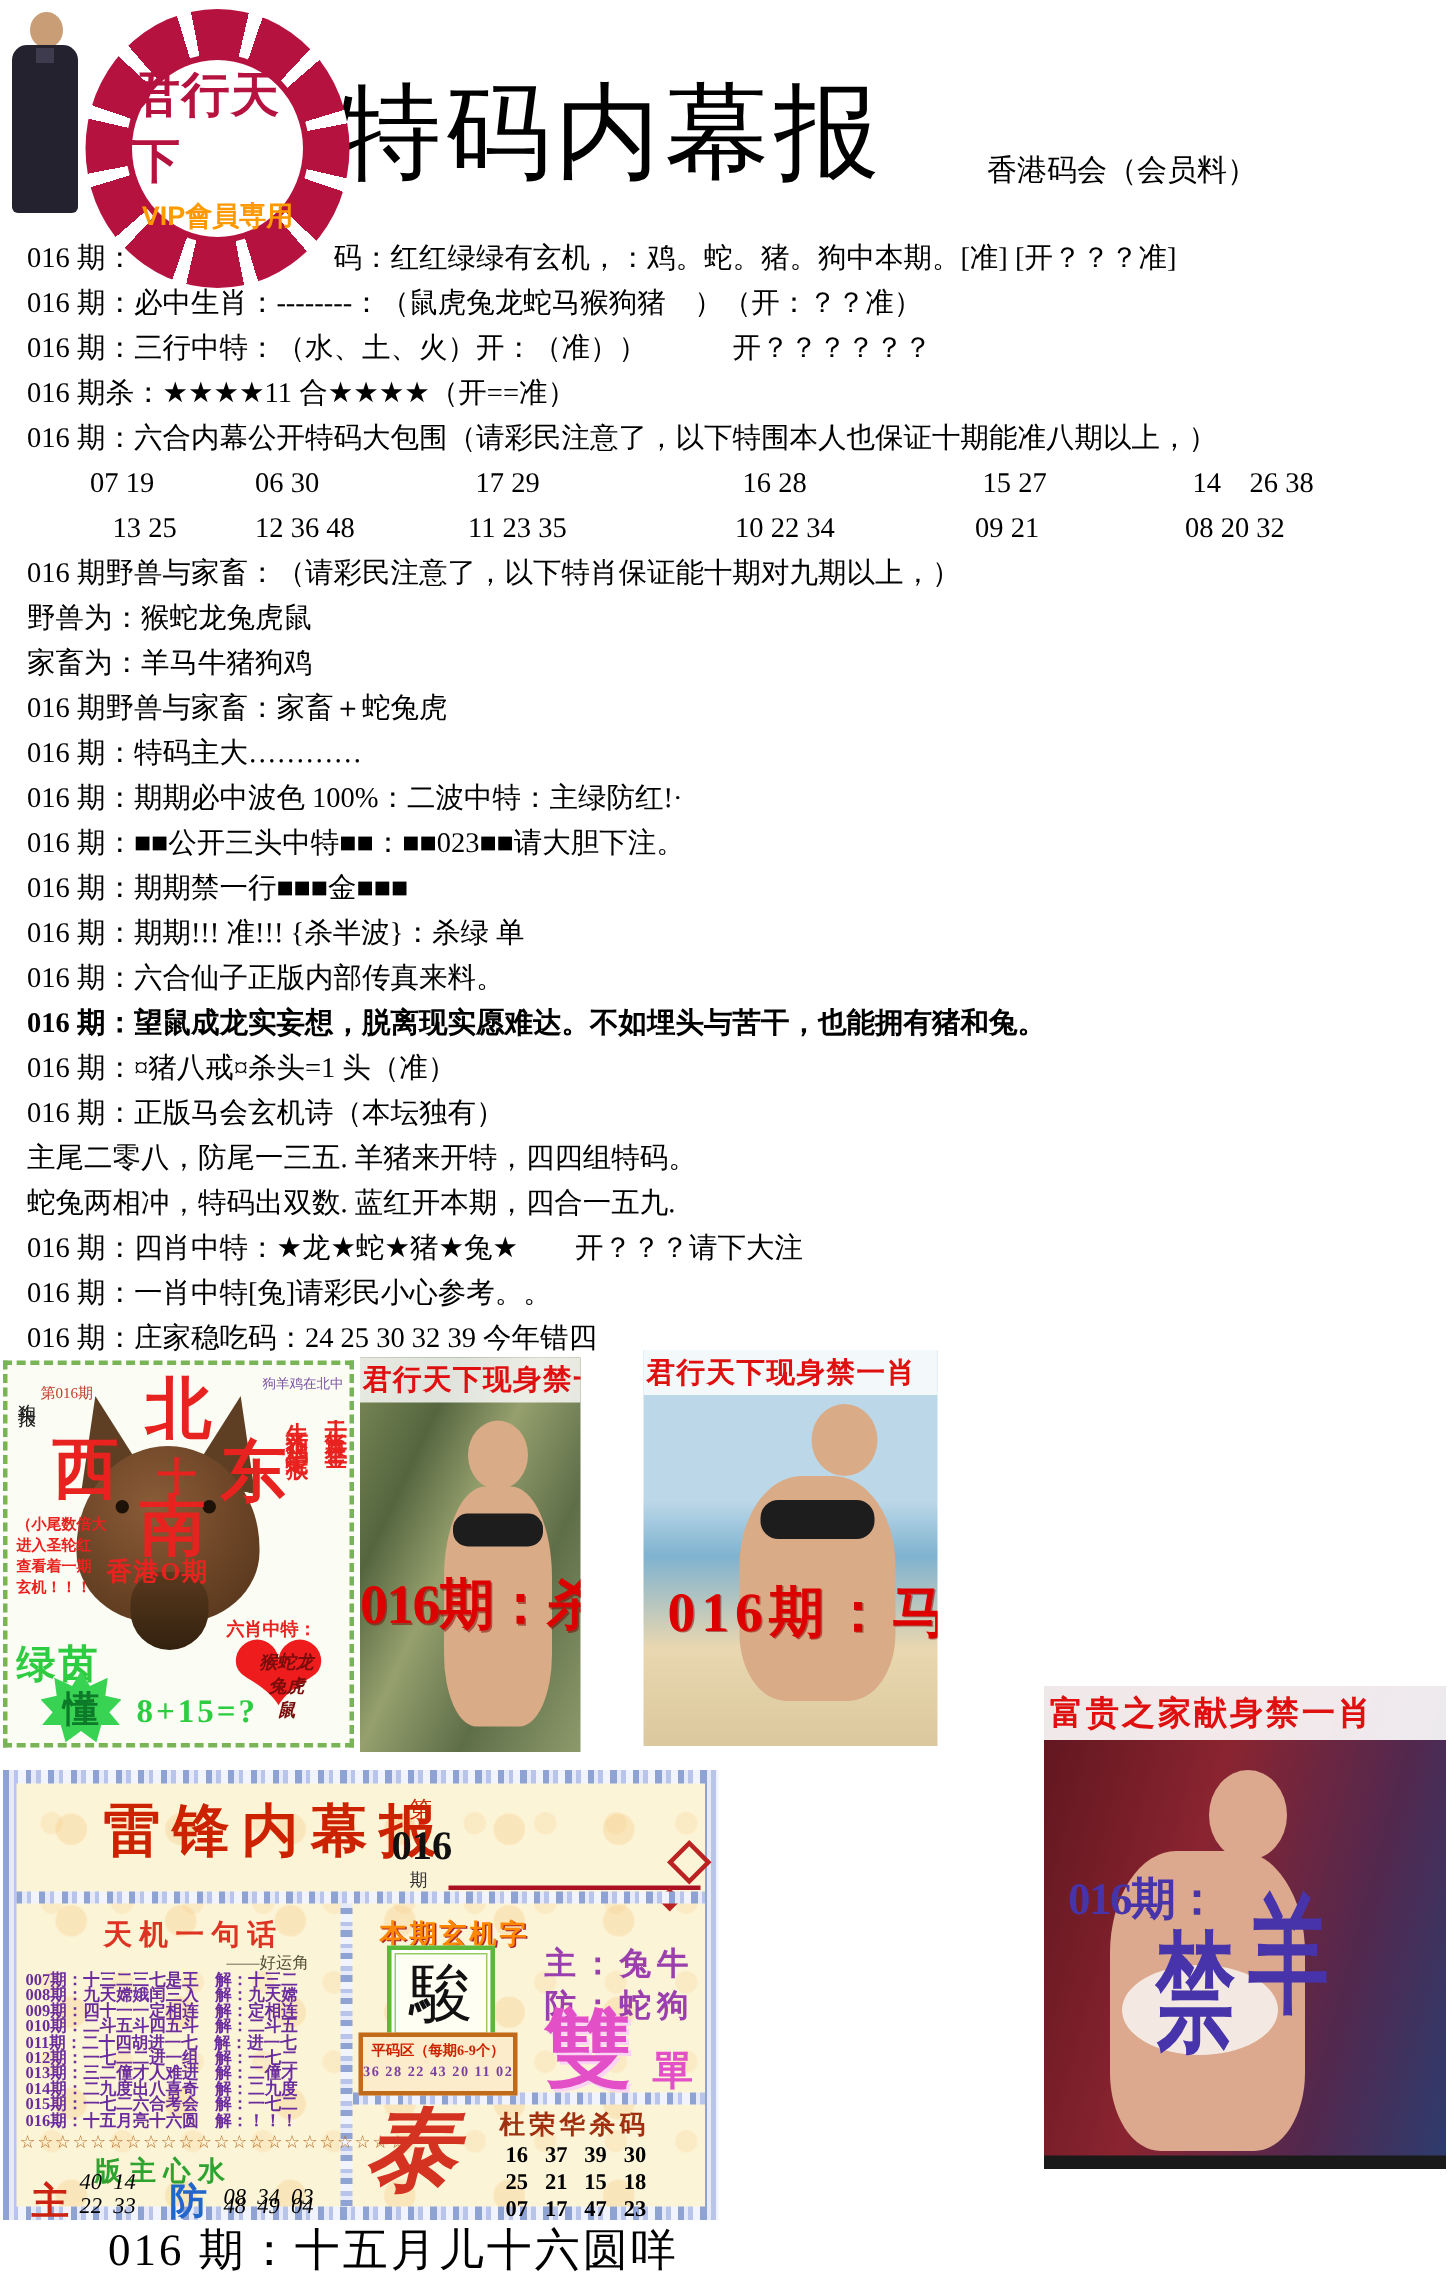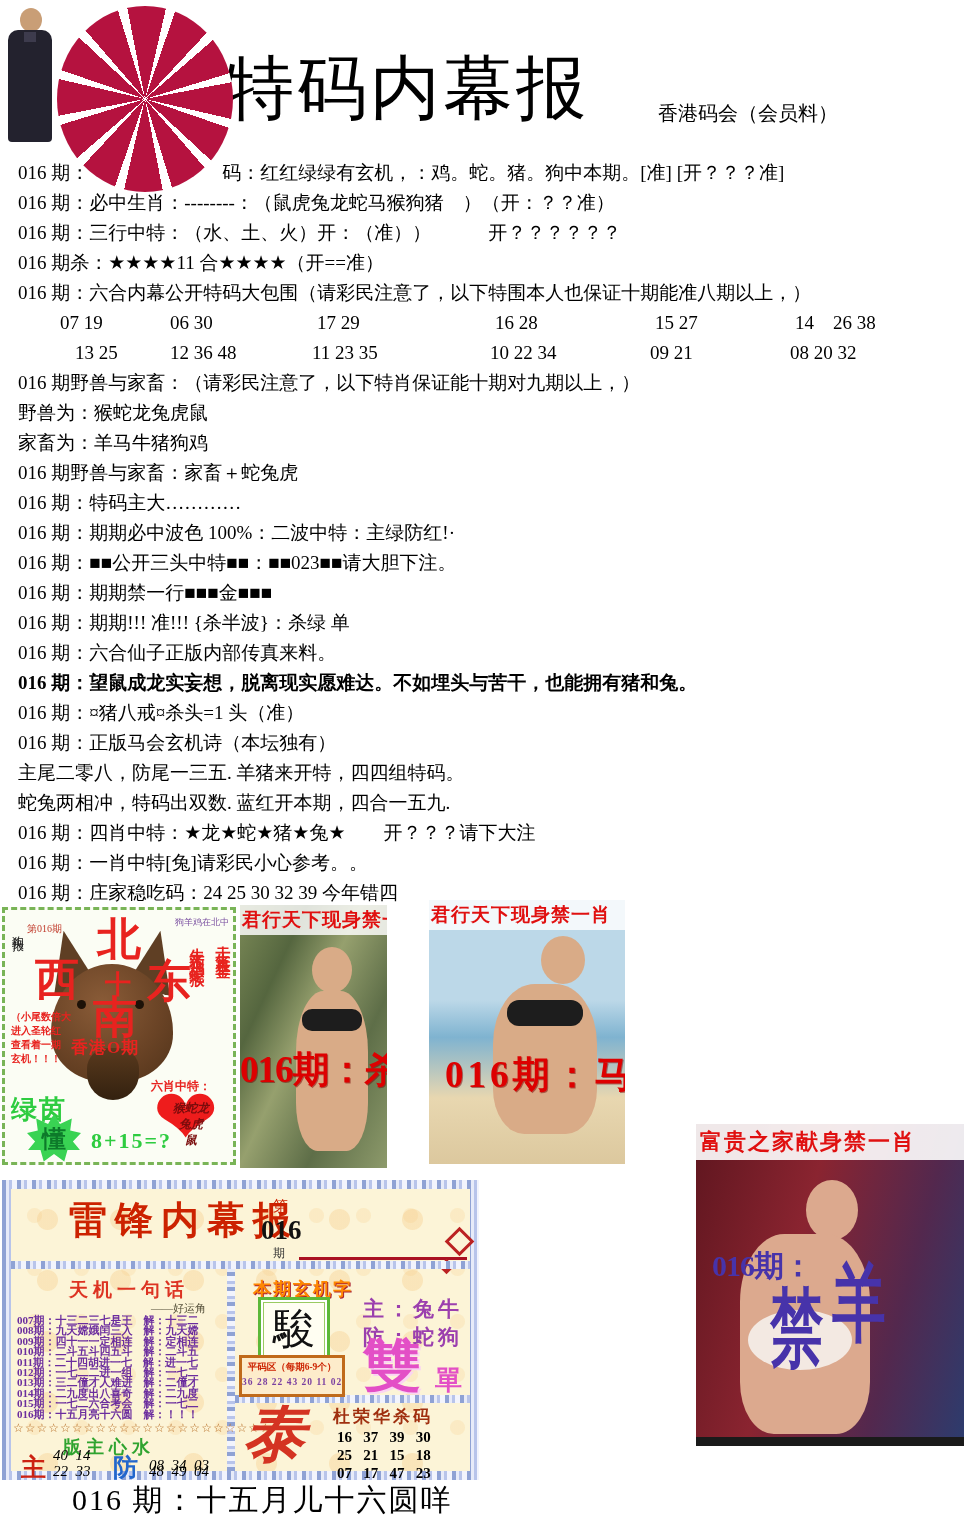--- a/index.html
+++ b/index.html
@@ -141,20 +141,24 @@
 
 <div class="page">
 
   <div class="man">
     <div class="head"></div>
     <div class="body"></div>
     <div class="collar"></div>
   </div>
   <div class="logo">
     <div class="ring"></div>
+    <div class="inner">
+      <div class="t1">君行天下</div>
+      <div class="t2">VIP會員専用</div>
+    </div>
   </div>
   <div class="main-title">特码内幕报</div>
   <div class="subtitle">香港码会（会员料）</div>
 
   <div class="textblock">
     <div class="line">016 期：　　　　　　　码：红红绿绿有玄机，：鸡。蛇。猪。狗中本期。[准] [开？？？准]</div>
     <div class="line">016 期：必中生肖：--------：（鼠虎兔龙蛇马猴狗猪　）（开：？？准）</div>
     <div class="line">016 期：三行中特：（水、土、火）开：（准））　　　开？？？？？？</div>
     <div class="line">016 期杀：★★★★11 合★★★★（开==准）</div>
     <div class="line">016 期：六合内幕公开特码大包围（请彩民注意了，以下特围本人也保证十期能准八期以上，）</div>

